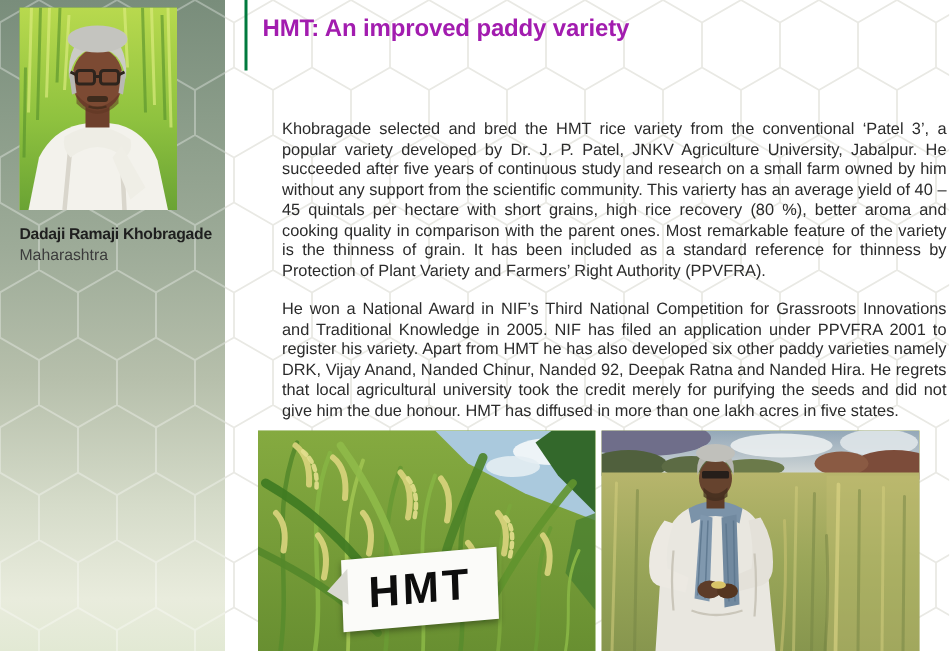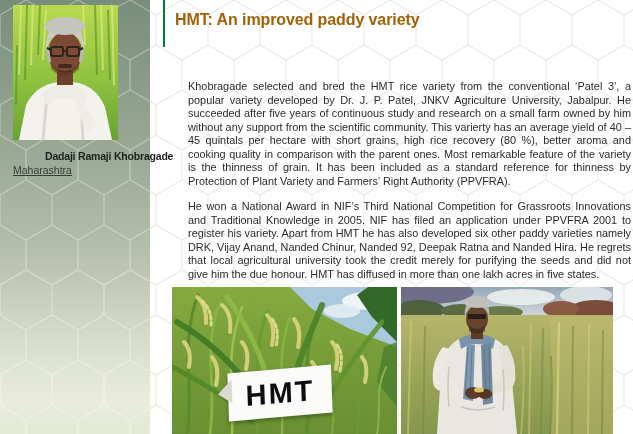--- a/index.html
+++ b/index.html
@@ -18,37 +18,37 @@
       #d6dcca 78%, #e9ecdd 92%, #e2e9d4 100%);
   }
   .sidebar svg.hex-side { position:absolute; left:0; top:0; }
   .portrait {
     position:absolute; left:13px; top:5px; width:105px; height:135px;
     overflow:hidden; background:#8fc23f;
   }
   .innovator-name {
     position:absolute; left:13px; top:150px; width:160px;
     font-size:10.5px; font-weight:bold; letter-spacing:-0.2px;
-    color:#1f1f1f; white-space:nowrap;margin-left:32px;
+    color:#1f1f1f; white-space:nowrap;
   }
   .innovator-loc {
     position:absolute; left:13px; top:164px; width:130px;
-    font-size:10.5px; color:#3b3b3b;text-decoration:underline;
+    font-size:10.5px; color:#3b3b3b;
   }
 
   
   .content { position:absolute; left:0; top:0; width:633px; height:434px; z-index:2; }
   .title-rule {
     position:absolute; left:163px; top:0; width:2px; height:47px;
     background:#007a3e;
   }
   .article-title {
     position:absolute; left:175px; top:11px; margin:0; width:450px;
     font-size:16px; font-weight:bold; letter-spacing:-0.1px;
-    color:#a16207;
+    color:#a21caf;
   }
   .para {
     position:absolute; left:172px; width:443px; margin:16px;
     font-size:10.9px; line-height:13.5px; color:#2b2b2b;
     text-align:justify;
   }
   .para.p1 { top:64px; }
   .para.p2 { top:184px; }
 
   

